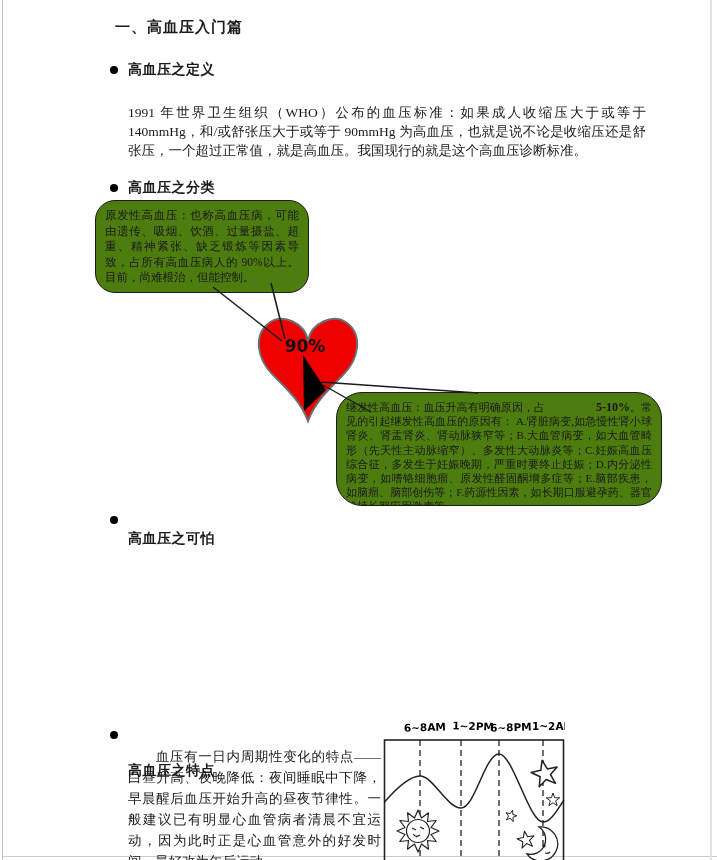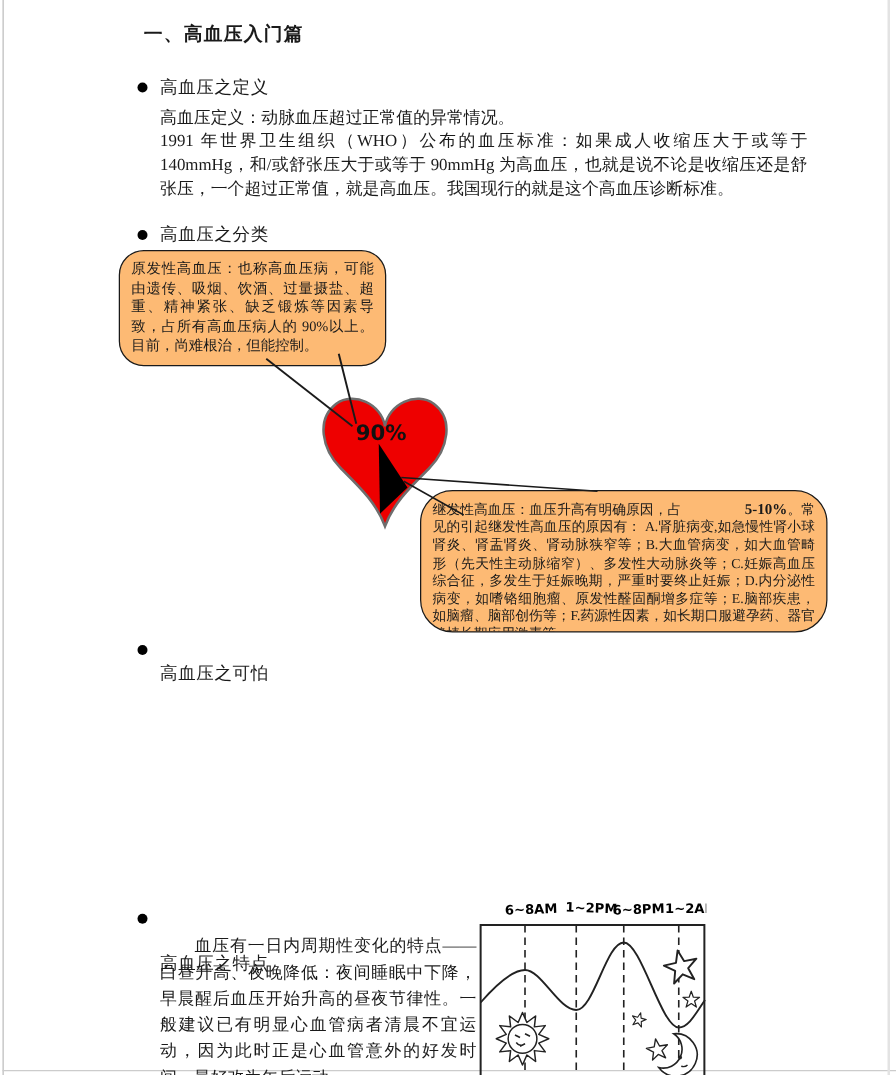--- a/index.html
+++ b/index.html
@@ -13,31 +13,31 @@
   .edge-right{left:710px;top:0;width:2px;height:100%;background:#e3e3e3;}
 
   .doc-title{
     position:absolute;left:115px;top:18px;
     font-family:"Liberation Sans",sans-serif;font-weight:bold;font-size:15px;
     letter-spacing:1px;
   }
   .section-bullet{position:absolute;width:8px;height:8px;border-radius:50%;background:#000;}
   .section-head{
     position:absolute;font-family:"Liberation Sans",sans-serif;
-    font-weight:normal;font-size:14px;letter-spacing:0.5px;
+    font-weight:bold;font-size:14px;letter-spacing:0.5px;
   }
   .body-text{
     position:absolute;left:128px;width:518px;
     font-size:13.5px;line-height:19px;text-align:justify;
   }
   .body-text p{margin:0;text-indent:2.05em;}
   .no-indent{text-indent:0 !important;}
 
   .bubble{
-    position:absolute;background:#fdba74;border:1.6px solid #1a1a1a;
+    position:absolute;background:#4d7c0f;border:1.6px solid #1a1a1a;
     font-size:11.5px;line-height:15.6px;text-align:justify;
     padding:7px 9px;box-sizing:border-box;overflow:hidden;z-index:2;
   }
   .bubble-primary{left:95px;top:200px;width:214px;height:93px;border-radius:20px;}
   .bubble-secondary{left:336px;top:392px;width:326px;height:114px;border-radius:26px;
     font-size:11px;line-height:14.2px;}
   .bubble-secondary b{font-size:12px;padding-left:48px;}
 
   .heart-svg{position:absolute;left:248px;top:310px;z-index:3;}
   .connector-svg{position:absolute;left:90px;top:195px;z-index:4;pointer-events:none;}
@@ -54,23 +54,20 @@
 
 <div class="page">
   <div class="scan-edge edge-left"></div>
   <div class="scan-edge edge-bottom"></div>
   <div class="scan-edge edge-right"></div>
 
   <div class="doc-title">一、高血压入门篇</div>
 
   <div class="section-bullet" style="left:110px;top:66px;"></div>
   <div class="section-head" style="left:128px;top:61px;">高血压之定义</div>
-  <div class="body-text" style="top:84px;">
-    <p class="no-indent">高血压定义：动脉血压超过正常值的异常情况。</p>
-  </div>
   <div class="body-text" style="top:103px;">
     <p class="no-indent">1991 年世界卫生组织（WHO）公布的血压标准：如果成人收缩压大于或等于 140mmHg，和/或舒张压大于或等于 90mmHg 为高血压，也就是说不论是收缩压还是舒张压，一个超过正常值，就是高血压。我国现行的就是这个高血压诊断标准。</p>
   </div>
 
   <div class="section-bullet" style="left:110px;top:184px;"></div>
   <div class="section-head" style="left:128px;top:179px;">高血压之分类</div>
 
   <div class="bubble bubble-primary">
     <span>原发性高血压：也称高血压病，可能由遗传、吸烟、饮酒、过量摄盐、超重、精神紧张、缺乏锻炼等因素导致，占所有高血压病人的 90%以上。目前，尚难根治，但能控制。</span>
   </div>

